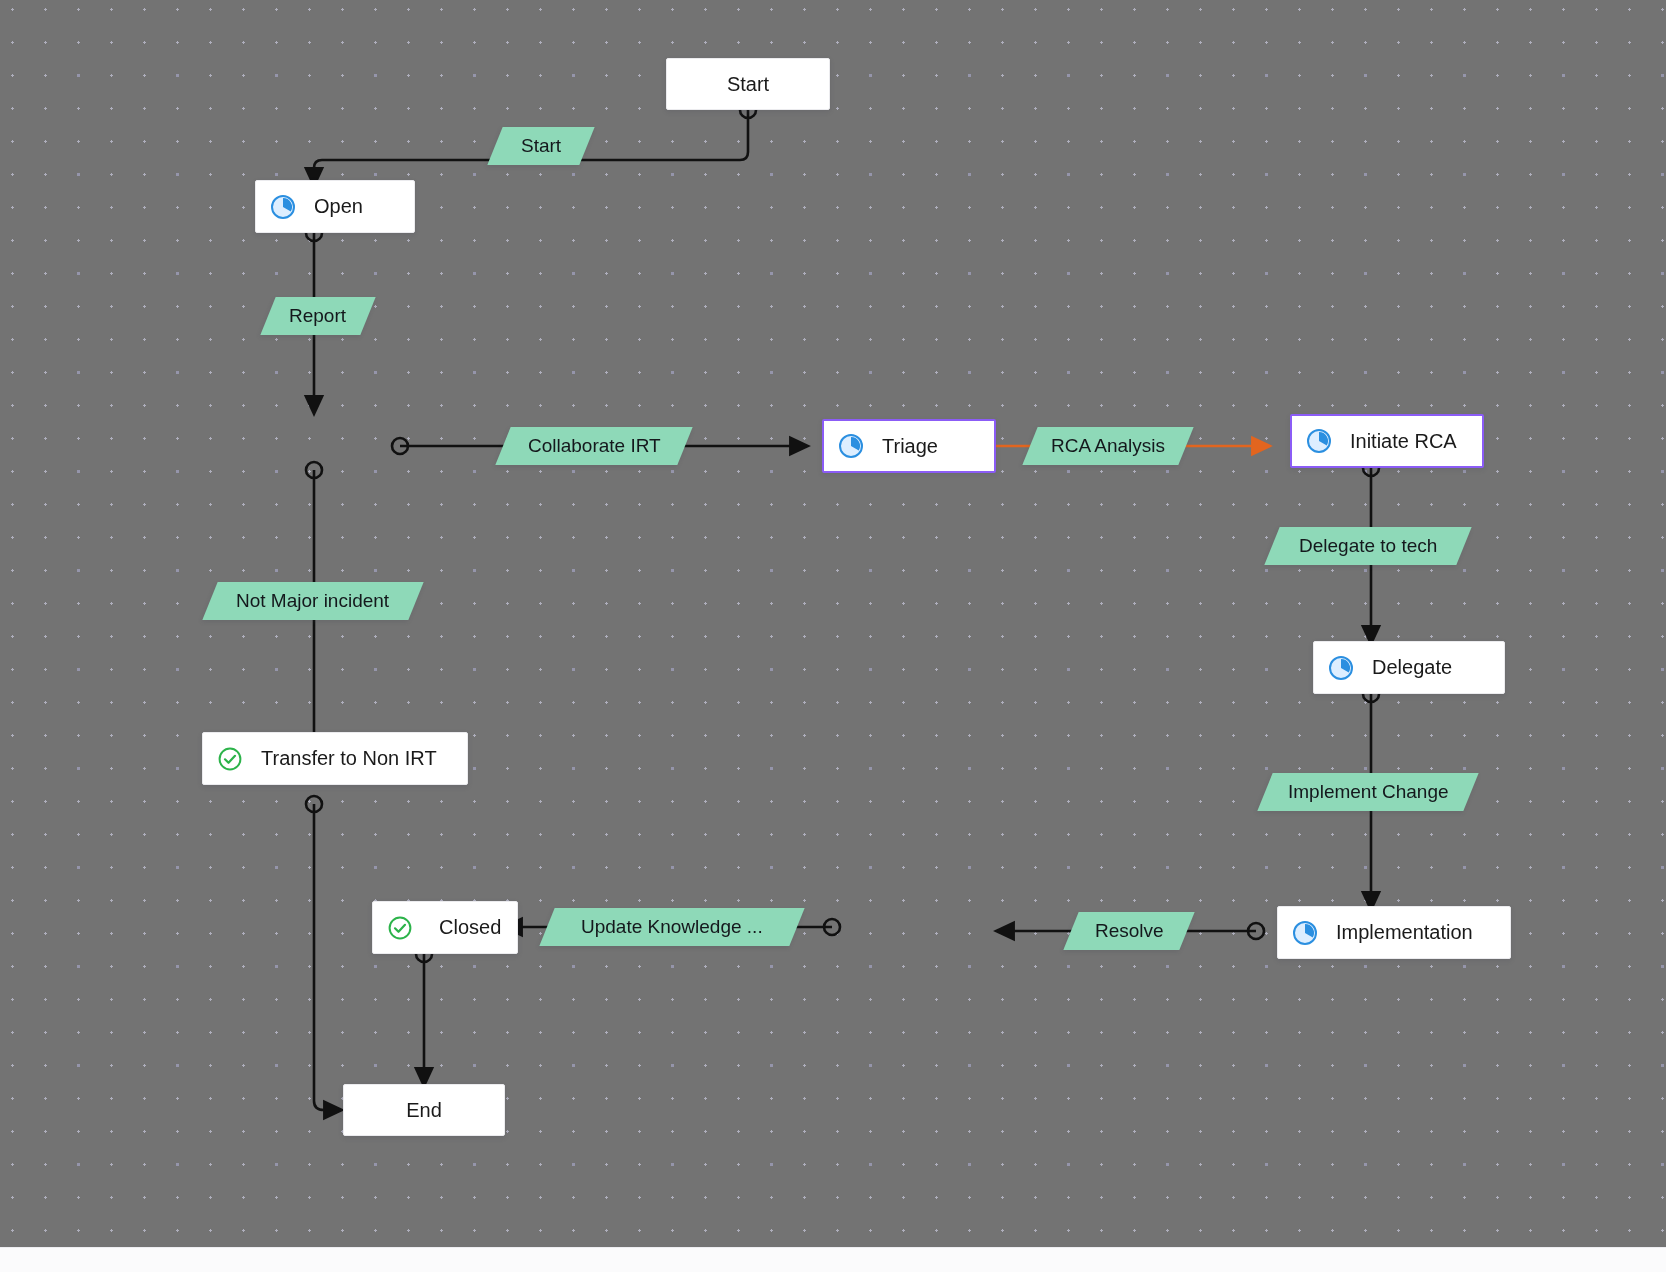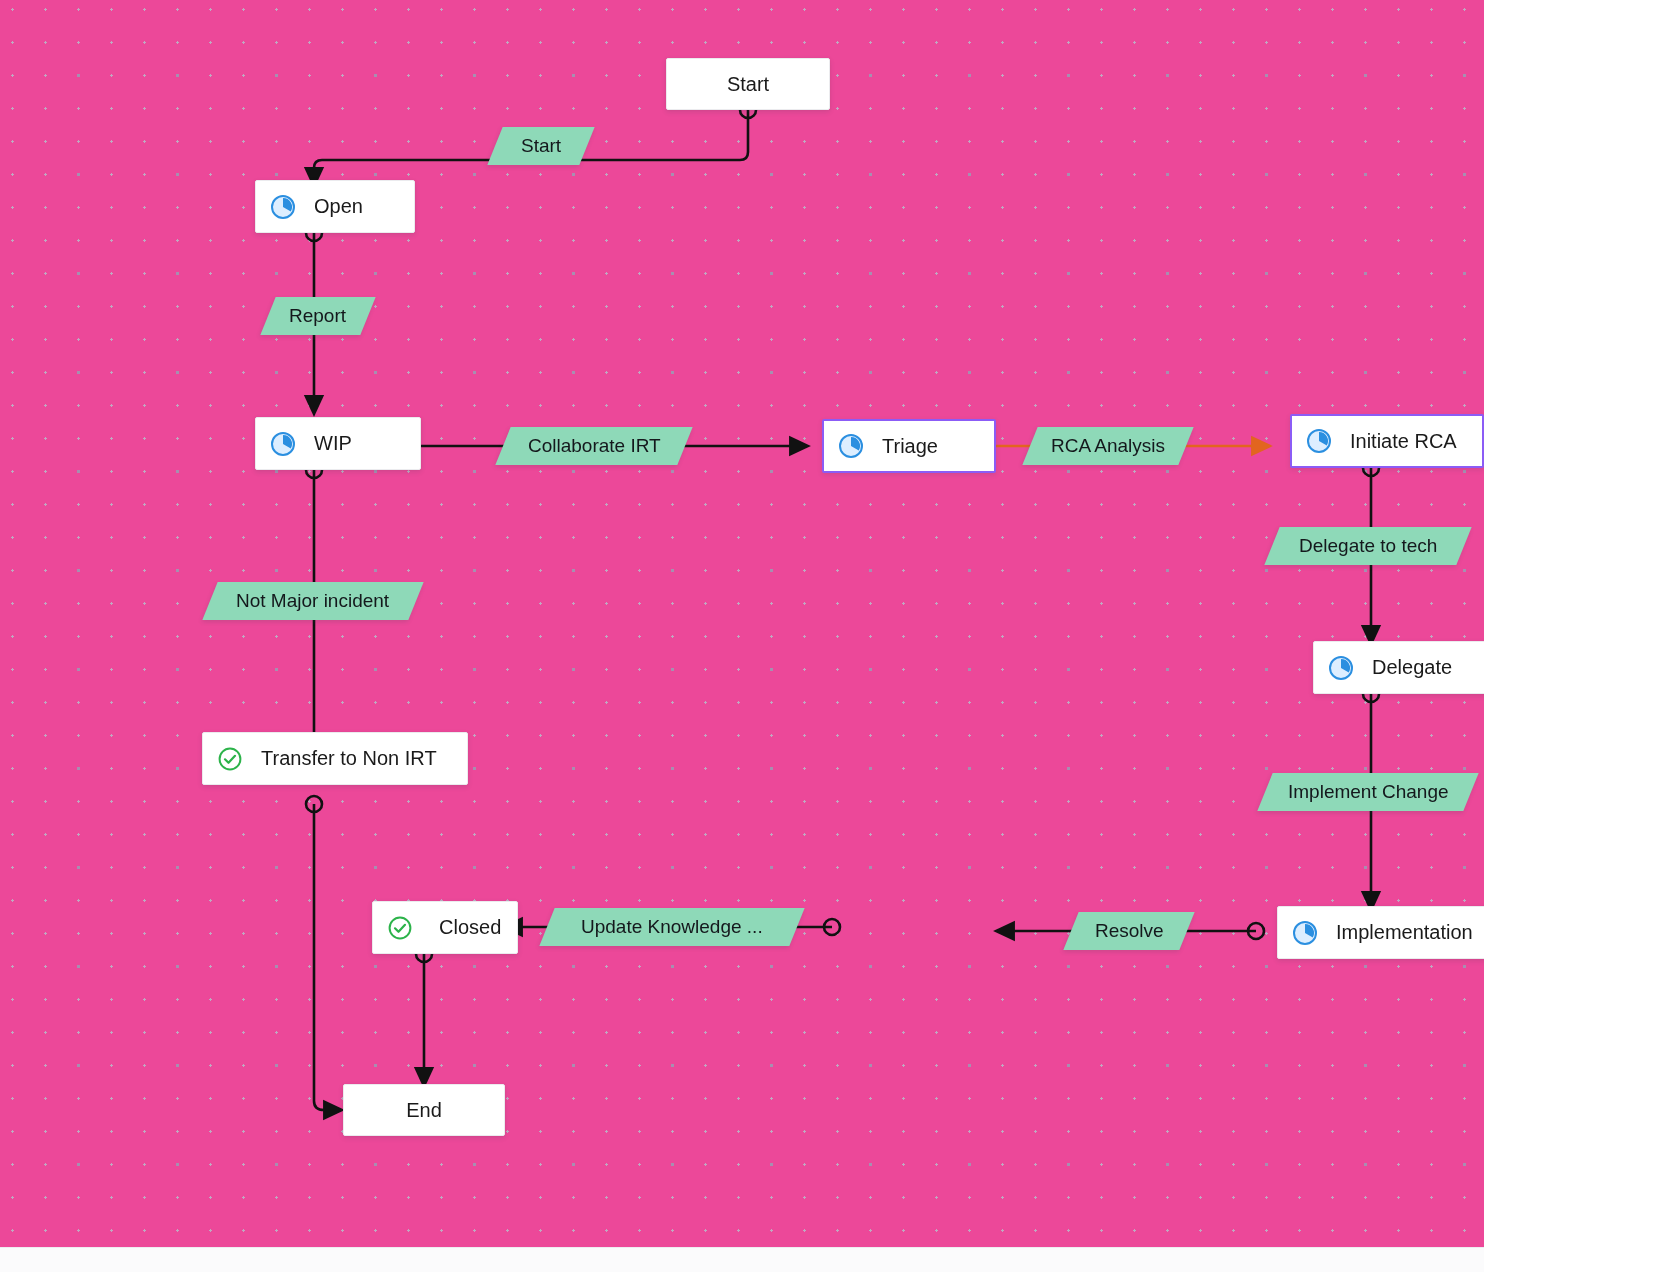--- a/index.html
+++ b/index.html
@@ -2,25 +2,25 @@
 <html><head>
 <meta charset="utf-8">
 <style>
   html, body {
     margin: 0;
     padding: 0;
     background: #ffffff;
   }
   #canvas {
     position: relative;
-    width: 1484px;
+    width: 1666px;
     height: 1272px;
     overflow: hidden;
     font-family: "Liberation Sans", sans-serif;
-    background-color: #ec4899;
+    background-color: #737373;
   }
   
   #grid {
     position: absolute;
     inset: 0;
     background-image:
       radial-gradient(circle, #9c9cb5 1.6px, transparent 1.7px),
       radial-gradient(circle, #b9b9c9 1.0px, transparent 1.1px);
     background-size: 99px 99px, 33px 33px;
     background-position: 29px 26px, 29px 26px;
@@ -167,27 +167,20 @@
   </div>
 
   <div class="node iconic" style="left:234px; top:180px; width:160px; height:53px;">
     <svg class="ico" viewBox="0 0 26 26">
       <circle cx="13" cy="13" r="11" fill="#ddeeff" stroke="#2b8fe0" stroke-width="2"></circle>
       <path d="M13,13 L13,4 A9,9 0 0,1 20.8,17.5 z" fill="#2b8fe0"></path>
     </svg>
     <span class="label">Open</span>
   </div>
 
-  <div class="node iconic" style="left:234px; top:417px; width:166px; height:53px;">
-    <svg class="ico" viewBox="0 0 26 26">
-      <circle cx="13" cy="13" r="11" fill="#ddeeff" stroke="#2b8fe0" stroke-width="2"></circle>
-      <path d="M13,13 L13,4 A9,9 0 0,1 20.8,17.5 z" fill="#2b8fe0"></path>
-    </svg>
-    <span class="label">WIP</span>
-  </div>
 
   <div class="node iconic highlight" style="left:801px; top:419px; width:174px; height:54px;">
     <svg class="ico" viewBox="0 0 26 26">
       <circle cx="13" cy="13" r="11" fill="#ddeeff" stroke="#2b8fe0" stroke-width="2"></circle>
       <path d="M13,13 L13,4 A9,9 0 0,1 20.8,17.5 z" fill="#2b8fe0"></path>
     </svg>
     <span class="label">Triage</span>
   </div>
 
   <div class="node iconic highlight" style="left:1269px; top:414px; width:194px; height:54px;">

